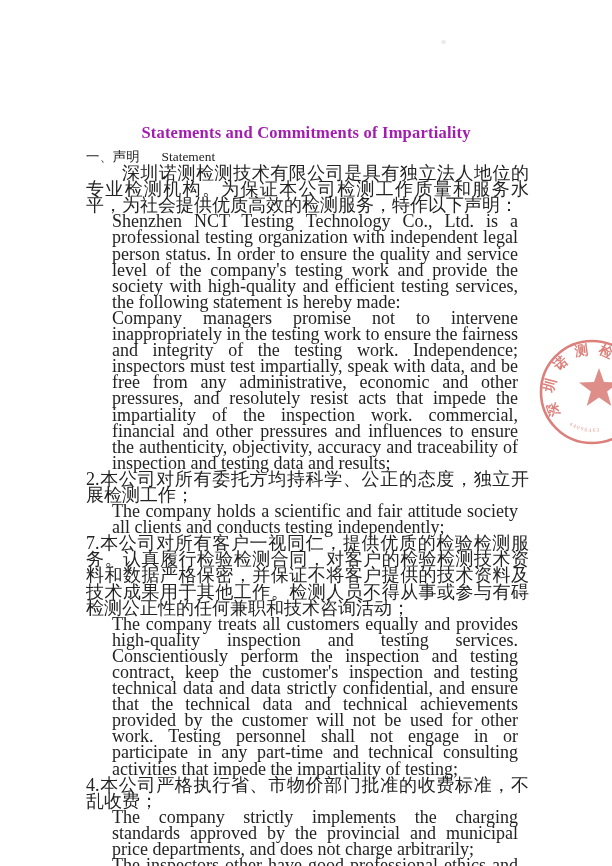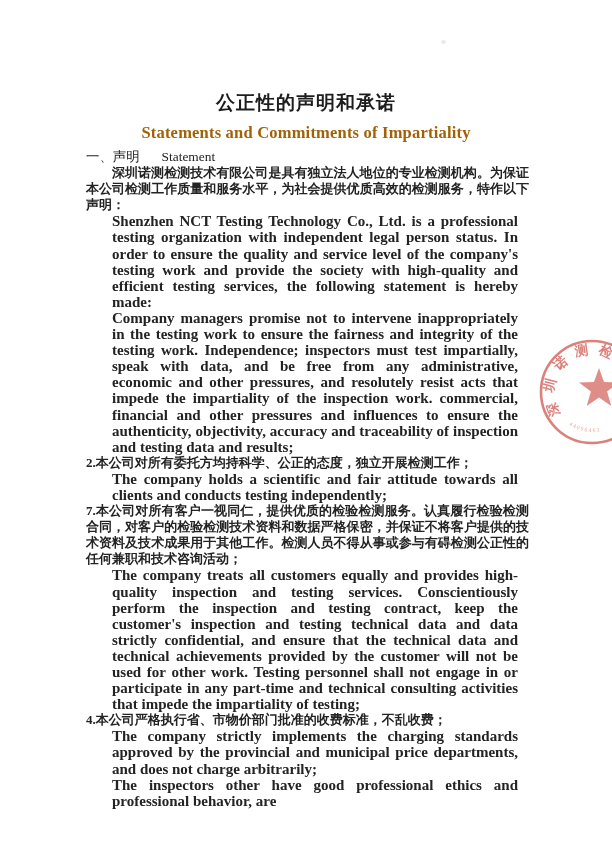--- a/index.html
+++ b/index.html
@@ -8,63 +8,62 @@
     font-family:"Liberation Serif","DejaVu Serif",serif;color:#232323;
     -webkit-font-smoothing:antialiased;
   }
   .page{position:absolute;inset:0;background:#ffffff;}
   .title-zh{
     position:absolute;top:90px;left:0;right:0;text-align:center;
     font-size:19px;font-weight:bold;letter-spacing:1px;color:#1d1d1d;
   }
   .title-en{
     position:absolute;top:123px;left:0;right:0;text-align:center;
-    font-size:16.5px;font-weight:bold;letter-spacing:0.2px;color:#a16207;
+    font-size:16.5px;font-weight:bold;letter-spacing:0.2px;color:#a21caf;
   }
   .doc-body{
     position:absolute;top:149px;left:86px;width:443px;
     font-size:13.4px;line-height:16.1px;text-align:justify;
   }
   .section-line{white-space:nowrap;}
   .section-zh{font-weight:normal;}
   .section-en{margin-left:22px;font-family:Liberation Serif, serif;}
   p.para{margin:0;padding:0;text-align:justify;}
-  p.zh{font-size:13px;letter-spacing:0;font-weight:bold;}
-  p.en{margin-left:26px;margin-right:11px;font-size:15px;font-weight:bold;}
+  p.zh{font-size:18px;letter-spacing:0;}
+  p.en{margin-left:26px;margin-right:11px;font-size:18px;}
   p.indent{text-indent:2em;}
   .speck{
     position:absolute;left:441px;top:40px;width:5px;height:4px;
     background:#d9d9d9;border-radius:50%;opacity:.55;
   }
   .stamp{
     position:absolute;left:528px;top:328px;width:84px;height:128px;
     pointer-events:none;
   }
 </style>
 </head>
 <body>
 
 <div class="page">
 
-  <div class="title-zh">公正性的声明和承诺</div>
 
   <div class="title-en">Statements and Commitments of Impartiality</div>
 
   <div class="speck"></div>
 
   <div class="doc-body">
     <div class="section-line">
       <span class="section-zh">一、声明</span><span class="section-en">Statement</span>
     </div>
 
   <p class="para zh indent">深圳诺测检测技术有限公司是具有独立法人地位的专业检测机构。为保证本公司检测工作质量和服务水平，为社会提供优质高效的检测服务，特作以下声明：</p>
       <p class="para en">Shenzhen NCT Testing Technology Co., Ltd. is a professional testing organization with independent legal person status. In order to ensure the quality and service level of the company's testing work and provide the society with high-quality and efficient testing services, the following statement is hereby made:</p>
       <p class="para en">Company managers promise not to intervene inappropriately in the testing work to ensure the fairness and integrity of the testing work. Independence; inspectors must test impartially, speak with data, and be free from any administrative, economic and other pressures, and resolutely resist acts that impede the impartiality of the inspection work. commercial, financial and other pressures and influences to ensure the authenticity, objectivity, accuracy and traceability of inspection and testing data and results;</p>
       <p class="para zh">2.本公司对所有委托方均持科学、公正的态度，独立开展检测工作；</p>
-      <p class="para en">The company holds a scientific and fair attitude towards all clients and conducts testing independently;</p>
+      <p class="para en">The company holds a scientific and fair attitude society all clients and conducts testing independently;</p>
       <p class="para zh">7.本公司对所有客户一视同仁，提供优质的检验检测服务。认真履行检验检测合同，对客户的检验检测技术资料和数据严格保密，并保证不将客户提供的技术资料及技术成果用于其他工作。检测人员不得从事或参与有碍检测公正性的任何兼职和技术咨询活动；</p>
       <p class="para en">The company treats all customers equally and provides high-quality inspection and testing services. Conscientiously perform the inspection and testing contract, keep the customer's inspection and testing technical data and data strictly confidential, and ensure that the technical data and technical achievements provided by the customer will not be used for other work. Testing personnel shall not engage in or participate in any part-time and technical consulting activities that impede the impartiality of testing;</p>
       <p class="para zh">4.本公司严格执行省、市物价部门批准的收费标准，不乱收费；</p>
       <p class="para en">The company strictly implements the charging standards approved by the provincial and municipal price departments, and does not charge arbitrarily;</p>
       <p class="para en">The inspectors other have good professional ethics and professional behavior, are</p>
     </div>
 
   <svg class="stamp" viewBox="528 328 84 128" width="84" height="128" xmlns="http://www.w3.org/2000/svg">
     <defs>
       <path id="sealArcPath" d="M 560.9 413.8 A 38 38 0 1 1 623.1 413.8"></path>

